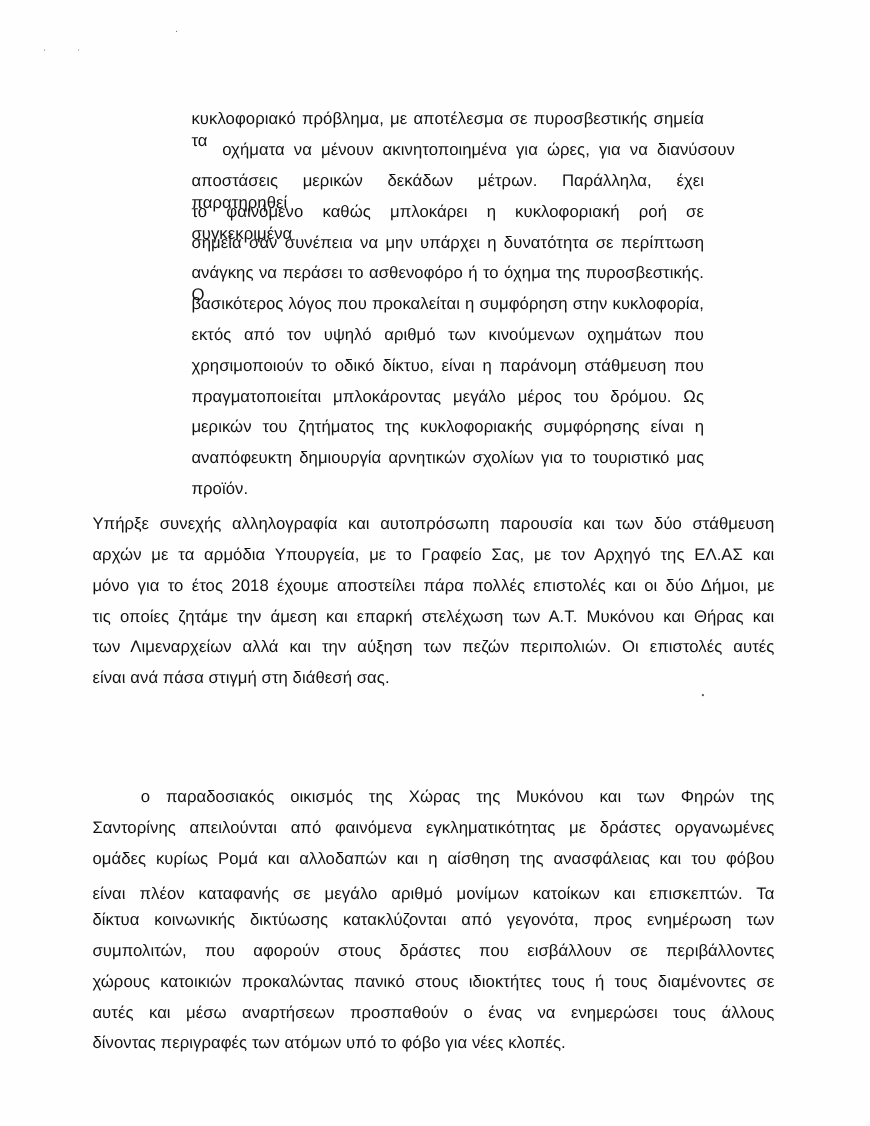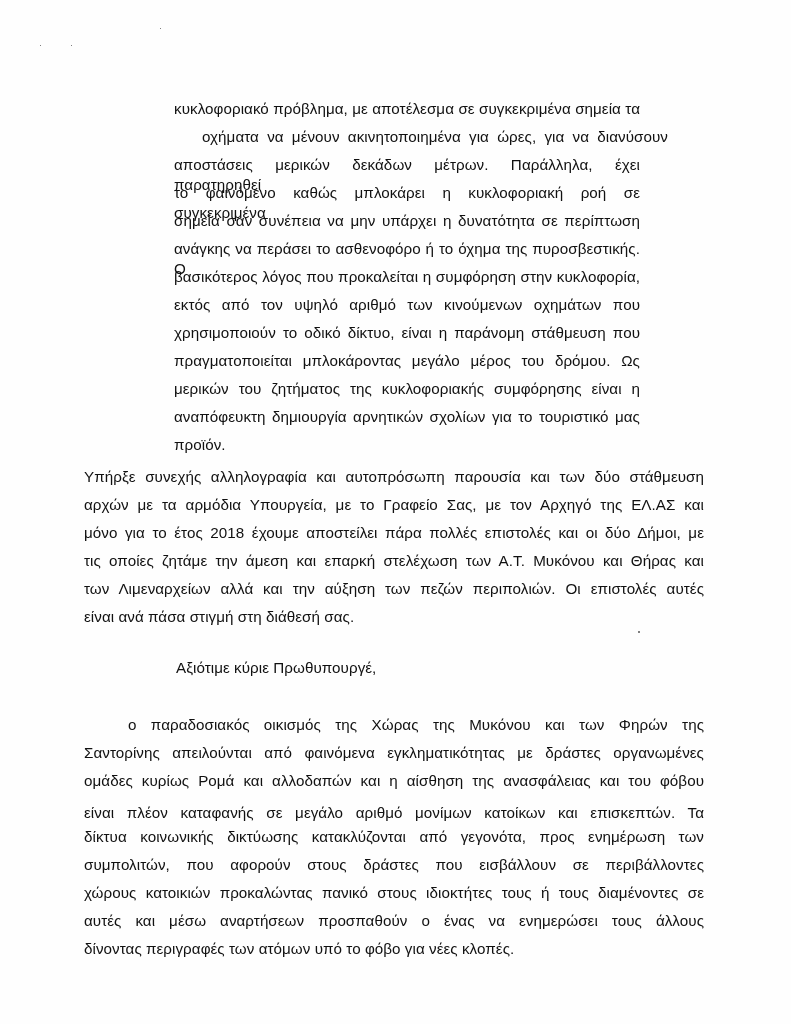--- a/index.html
+++ b/index.html
@@ -44,21 +44,21 @@
 <body>
 
 <div class="page">
 
   <span class="speck" style="left:160px;top:28px;width:1px;height:1px;"></span>
   <span class="speck" style="left:40px;top:45px;width:1px;height:1px;"></span>
   <span class="speck" style="left:71px;top:45px;width:1px;height:1px;"></span>
   <span class="speck" style="left:638px;top:631px;"></span>
 
   <div>
-    <div class="line justify" style="left:174px;top:99px;width:466px;">κυκλοφοριακό πρόβλημα, με αποτέλεσμα σε συγκεκριμένα σημεία τα</div>
+    <div class="line justify" style="left:174px;top:99px;width:466px;">κυκλοφοριακό πρόβλημα, με αποτέλεσμα σε πυροσβεστικής σημεία τα</div>
     <div class="line justify" style="left:174px;top:127px;width:466px;margin-left:28px;">οχήματα να μένουν ακινητοποιημένα για ώρες, για να διανύσουν</div>
     <div class="line justify" style="left:174px;top:155px;width:466px;">αποστάσεις μερικών δεκάδων μέτρων. Παράλληλα, έχει παρατηρηθεί</div>
     <div class="line justify" style="left:174px;top:183px;width:466px;">το φαινόμενο καθώς μπλοκάρει η κυκλοφοριακή ροή σε συγκεκριμένα</div>
     <div class="line justify" style="left:174px;top:211px;width:466px;">σημεία σαν συνέπεια να μην υπάρχει η δυνατότητα σε περίπτωση</div>
     <div class="line justify" style="left:174px;top:239px;width:466px;">ανάγκης να περάσει το ασθενοφόρο ή το όχημα της πυροσβεστικής. Ο</div>
     <div class="line justify" style="left:174px;top:267px;width:466px;">βασικότερος λόγος που προκαλείται η συμφόρηση στην κυκλοφορία,</div>
     <div class="line justify" style="left:174px;top:295px;width:466px;">εκτός από τον υψηλό αριθμό των κινούμενων οχημάτων που</div>
     <div class="line justify" style="left:174px;top:323px;width:466px;">χρησιμοποιούν το οδικό δίκτυο, είναι η παράνομη στάθμευση που</div>
     <div class="line justify" style="left:174px;top:351px;width:466px;">πραγματοποιείται μπλοκάροντας μεγάλο μέρος του δρόμου. Ως</div>
     <div class="line justify" style="left:174px;top:379px;width:466px;">μερικών του ζητήματος της κυκλοφοριακής συμφόρησης είναι η</div>
@@ -68,21 +68,20 @@
 
   <div>
     <div class="line justify" style="left:84px;top:467px;width:620px;">Υπήρξε συνεχής αλληλογραφία και αυτοπρόσωπη παρουσία και των δύο στάθμευση</div>
     <div class="line justify" style="left:84px;top:495px;width:620px;">αρχών με τα αρμόδια Υπουργεία, με το Γραφείο Σας, με τον Αρχηγό της ΕΛ.ΑΣ και</div>
     <div class="line justify" style="left:84px;top:523px;width:620px;">μόνο για το έτος 2018 έχουμε αποστείλει πάρα πολλές επιστολές και οι δύο Δήμοι, με</div>
     <div class="line justify" style="left:84px;top:551px;width:620px;">τις οποίες ζητάμε την άμεση και επαρκή στελέχωση των Α.Τ. Μυκόνου και Θήρας και</div>
     <div class="line justify" style="left:84px;top:579px;width:620px;">των Λιμεναρχείων αλλά και την αύξηση των πεζών περιπολιών. Οι επιστολές αυτές</div>
     <div class="line" style="left:84px;top:607px;">είναι ανά πάσα στιγμή στη διάθεσή σας.</div>
   </div>
 
-  <div class="line" style="left:176px;top:658px;">Αξιότιμε κύριε Πρωθυπουργέ,</div>
 
   <div>
     <div class="line justify" style="left:128px;top:715px;width:576px;">ο παραδοσιακός οικισμός της Χώρας της Μυκόνου και των Φηρών της</div>
     <div class="line justify" style="left:84px;top:743px;width:620px;">Σαντορίνης απειλούνται από φαινόμενα εγκληματικότητας με δράστες οργανωμένες</div>
     <div class="line justify" style="left:84px;top:771px;width:620px;">ομάδες κυρίως Ρομά και αλλοδαπών και η αίσθηση της ανασφάλειας και του φόβου</div>
     <div class="line justify" style="left:84px;top:803px;width:620px;">είναι πλέον καταφανής σε μεγάλο αριθμό μονίμων κατοίκων και επισκεπτών. Τα</div>
     <div class="line justify" style="left:84px;top:827px;width:620px;">δίκτυα κοινωνικής δικτύωσης κατακλύζονται από γεγονότα, προς ενημέρωση των</div>
     <div class="line justify" style="left:84px;top:855px;width:620px;">συμπολιτών, που αφορούν στους δράστες που εισβάλλουν σε περιβάλλοντες</div>
     <div class="line justify" style="left:84px;top:883px;width:620px;">χώρους κατοικιών προκαλώντας πανικό στους ιδιοκτήτες τους ή τους διαμένοντες σε</div>
     <div class="line justify" style="left:84px;top:911px;width:620px;">αυτές και μέσω αναρτήσεων προσπαθούν ο ένας να ενημερώσει τους άλλους</div>

